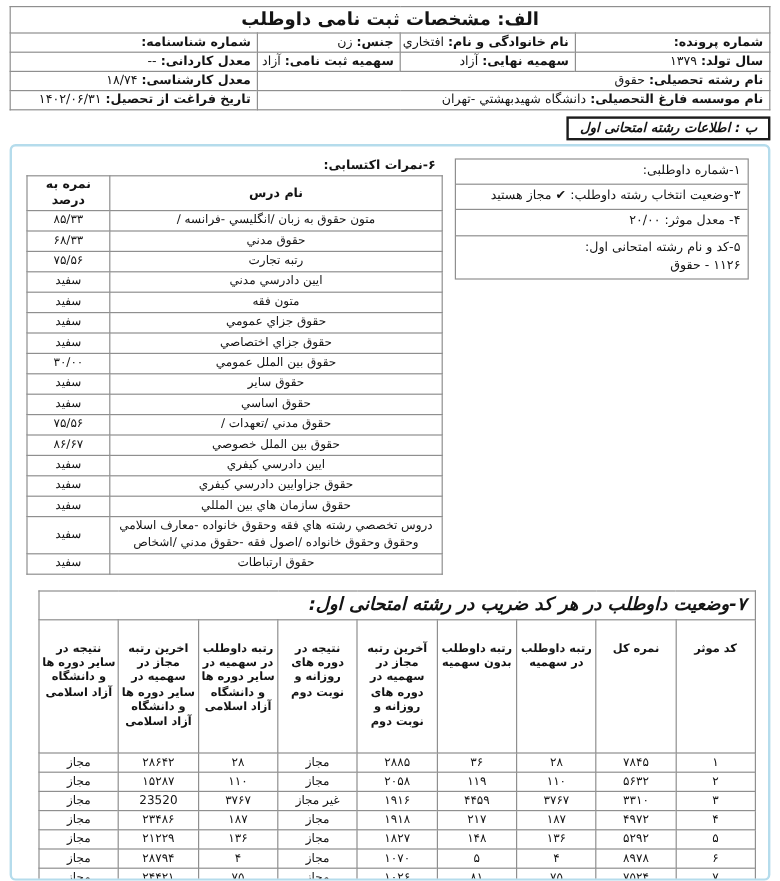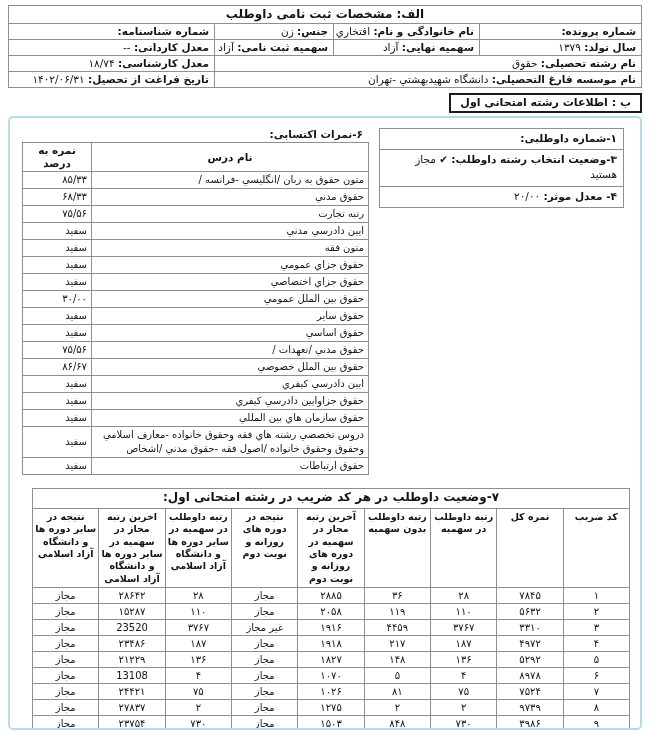--- a/index.html
+++ b/index.html
@@ -10,58 +10,59 @@
     color:#141414; direction:rtl;
   }
   .page { padding:5px 8px 0 8px; }
 
   table { border-collapse:collapse; }
   .gt, .gt td, .gt th { border:1px solid #8f8f8f; }
 
   
   .top-table { width:100%; font-size:10.5px; table-layout:fixed; }
   .top-table td { padding:1px 5px 2px; height:15px; overflow:hidden; white-space:nowrap; }
-  .top-table .thc { text-align:center; font-weight:bold; font-size:12px; }
+  .top-table .thc { text-align:center; font-weight:bold; font-size:15px; }
   .top-table b { font-weight:bold; }
   col.c1 { width:162px; } col.c2 { width:146px; } col.c3 { width:119px; } col.c4 { width:auto; }
 
   
   .sec-b-title {
     display:inline-block; border:2px solid #1b1b1b; background:#fff;
     font-weight:bold; font-size:11px; padding:1px 9px 2px;
     margin:5px 0 3px 0;
+    font-style:italic;
   }
 
   
   .blue-box {
     border:2px solid var(--blue,#b5dcec); border-radius:5px;
     padding:8px 8px 10px; height:614px; overflow:hidden;
   }
   .cols { display:flex; gap:10px; align-items:flex-start; margin:2px 8px 0 4px; }
 
   
   .info-panel { width:245px; flex-shrink:0; border:1px solid #8f8f8f; font-size:10.5px; background:#fff; }
   .info-item { padding:2px 6px 3px; border-bottom:1px solid #8f8f8f; line-height:1.45; }
   .info-item:last-child { border-bottom:none; }
-  .info-item b { font-weight:bold; }
+  .info-item b { font-weight:normal; }
   .blk { display:block; }
   .check { font-weight:bold; }
 
   
   .scores-wrap { flex:1; min-width:0; }
   .scores-heading { font-weight:bold; font-size:10.5px; margin:0 6px 2px 0; }
   .scores-table { width:100%; font-size:10px; table-layout:fixed; }
   .scores-table th { font-weight:bold; font-size:10.5px; padding:1px 3px; text-align:center; line-height:1.25; }
   .scores-table th.score-col { width:69px; }
-  .scores-table td { padding:1px 4px; line-height:1.4; }
+  .scores-table td { padding:1px 4px; text-align:center; line-height:1.4; }
 
   
   .rt { width:calc(100% - 16px); margin:13px 2px 0 14px; font-size:10px; table-layout:fixed; }
-  .rt .cap { font-weight:bold; text-align:center; font-size:12px; padding:1px 7px 2px; }
-  .rt th { font-weight:bold; font-size:9.5px; line-height:1.3; padding:2px 2px; text-align:center; vertical-align:top; }
+  .rt .cap { font-weight:bold; text-align:right; font-size:15px; padding:1px 7px 2px;font-style:italic; }
+  .rt th { font-weight:bold; font-size:9.5px; line-height:1.3; padding:18px 2px; text-align:center; vertical-align:top; }
   .rt td { padding:1px 2px; text-align:center; height:15px; line-height:1.3; }
   .rt th:nth-child(1){width:34px;} .rt th:nth-child(2){width:47px;}
   .rt th:nth-child(3){width:57px;margin-left:35px;} .rt th:nth-child(4){width:57px;}
   .rt th:nth-child(5){width:88px;} .rt th:nth-child(6){width:50px;margin-top:38px;}
   .rt th:nth-child(7){width:92px;} .rt th:nth-child(8){width:105px;}
   .rt th:nth-child(9){width:auto;}
 </style>
 </head>
 <body>
 
@@ -116,20 +117,24 @@
         </div>
         <div class="info-item">
           <b>۳-وضعیت انتخاب رشته داوطلب:</b>
           <span class="check">✔</span>
           <span>مجاز هستید</span>
         </div>
         <div class="info-item">
           <b>۴- معدل موثر:</b>
           <span>۲۰/۰۰</span>
         </div>
+        <div class="info-item">
+          <b class="blk">۵-کد و نام رشته امتحانی اول:</b>
+          <span class="blk">۱۱۲۶ - حقوق</span>
+        </div>
       </div>
 
       <div class="scores-wrap">
         <div class="scores-heading">۶-نمرات اکتسابی:</div>
         <table class="gt scores-table">
           <thead>
             <tr>
               <th>نام درس</th>
               <th class="score-col">نمره به درصد</th>
             </tr>
@@ -207,21 +212,21 @@
         </table>
       </div>
     </div>
 
     <table class="gt rt">
       <thead>
         <tr>
           <td colspan="9" class="cap">۷-وضعیت داوطلب در هر کد ضریب در رشته امتحانی اول:</td>
         </tr>
         <tr>
-          <th>کد ضریب</th>
+          <th>کد موثر</th>
           <th>نمره کل</th>
           <th>رتبه داوطلب در سهمیه</th>
           <th>رتبه داوطلب بدون سهمیه</th>
           <th>آخرین رتبه مجاز در سهمیه در دوره های روزانه و نوبت دوم</th>
           <th>نتیجه در دوره های روزانه و نوبت دوم</th>
           <th>رتبه داوطلب در سهمیه در سایر دوره ها و دانشگاه آزاد اسلامی</th>
           <th>اخرین رتبه مجاز در سهمیه در سایر دوره ها و دانشگاه آزاد اسلامی</th>
           <th>نتیجه در سایر دوره ها و دانشگاه آزاد اسلامی</th>
         </tr>
       </thead>
@@ -282,21 +287,21 @@
             <td>مجاز</td>
           </tr>
           <tr>
             <td>۶</td>
             <td>۸۹۷۸</td>
             <td>۴</td>
             <td>۵</td>
             <td>۱۰۷۰</td>
             <td>مجاز</td>
             <td>۴</td>
-            <td>13108</td>
+            <td>۲۸۷۹۴</td>
             <td>مجاز</td>
           </tr>
           <tr>
             <td>۷</td>
             <td>۷۵۲۴</td>
             <td>۷۵</td>
             <td>۸۱</td>
             <td>۱۰۲۶</td>
             <td>مجاز</td>
             <td>۷۵</td>

